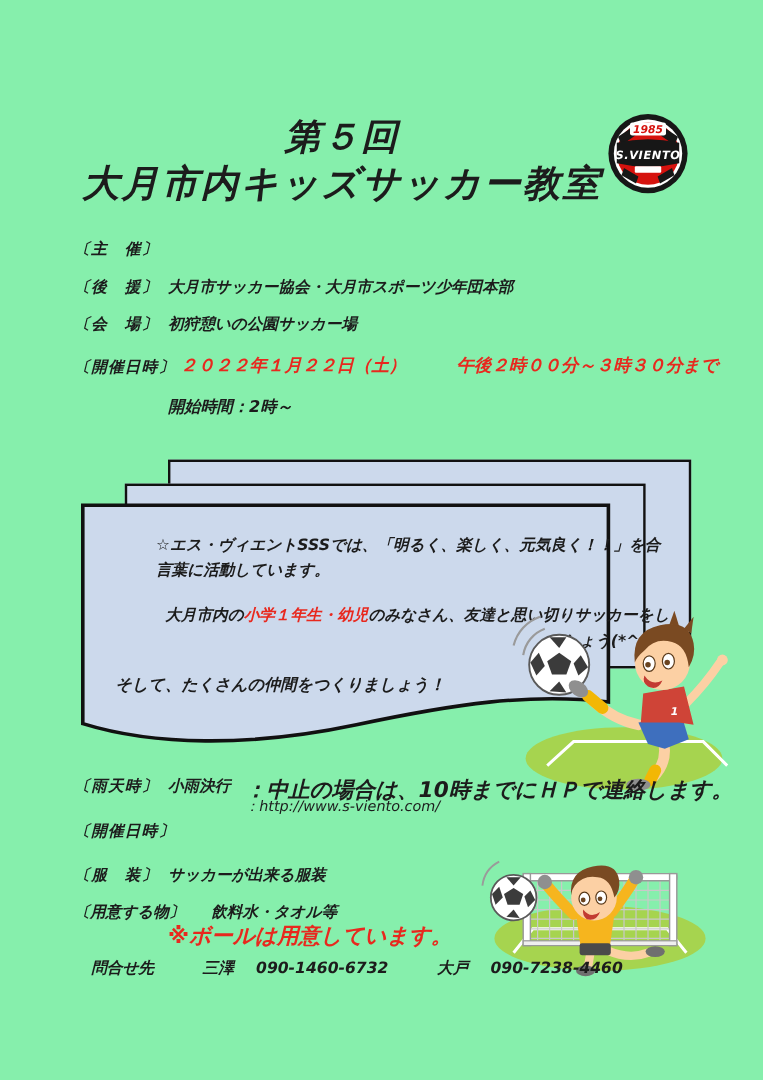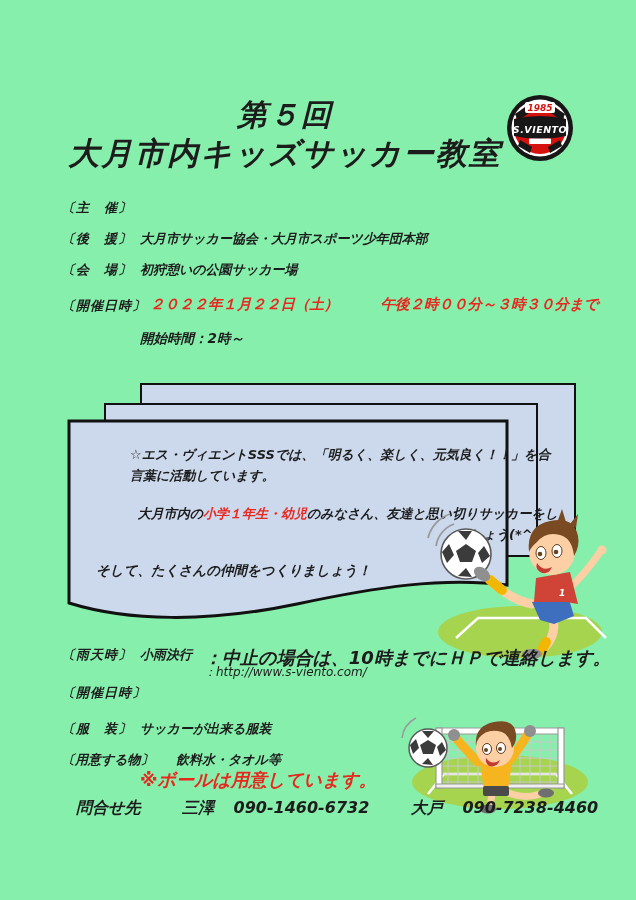--- a/index.html
+++ b/index.html
@@ -22,21 +22,21 @@
   .red{color:var(--red);}
   .schedule-line{font-size:14.5px; white-space:nowrap;}
   .schedule-line .gap{display:inline-block; width:42px;}
   
   .panel{background:var(--panel-blue); border:2.5px solid #111;}
   .announce-text{font-size:13px; line-height:1.62; width:428px;margin-left:48px;}
   .announce-single{font-size:13.5px; white-space:nowrap;}
   .url-text{font-weight:normal; font-size:12px; font-family:"DejaVu Sans","Liberation Sans",sans-serif;}
   .note-text{font-size:18px; white-space:nowrap;}
   .target-text{font-size:13.5px; white-space:nowrap;}
-  .contact-line{font-size:16px; white-space:nowrap;}
+  .contact-line{font-size:13px; white-space:nowrap;}
   .contact-line span{margin-right:14px;}
   .contact-line .wide{margin-right:36px;}
 </style>
 </head>
 <body>
 
 <div class="page">
 
   <div class="abs title-wrap">
     <div class="title-line1">第５回</div>

